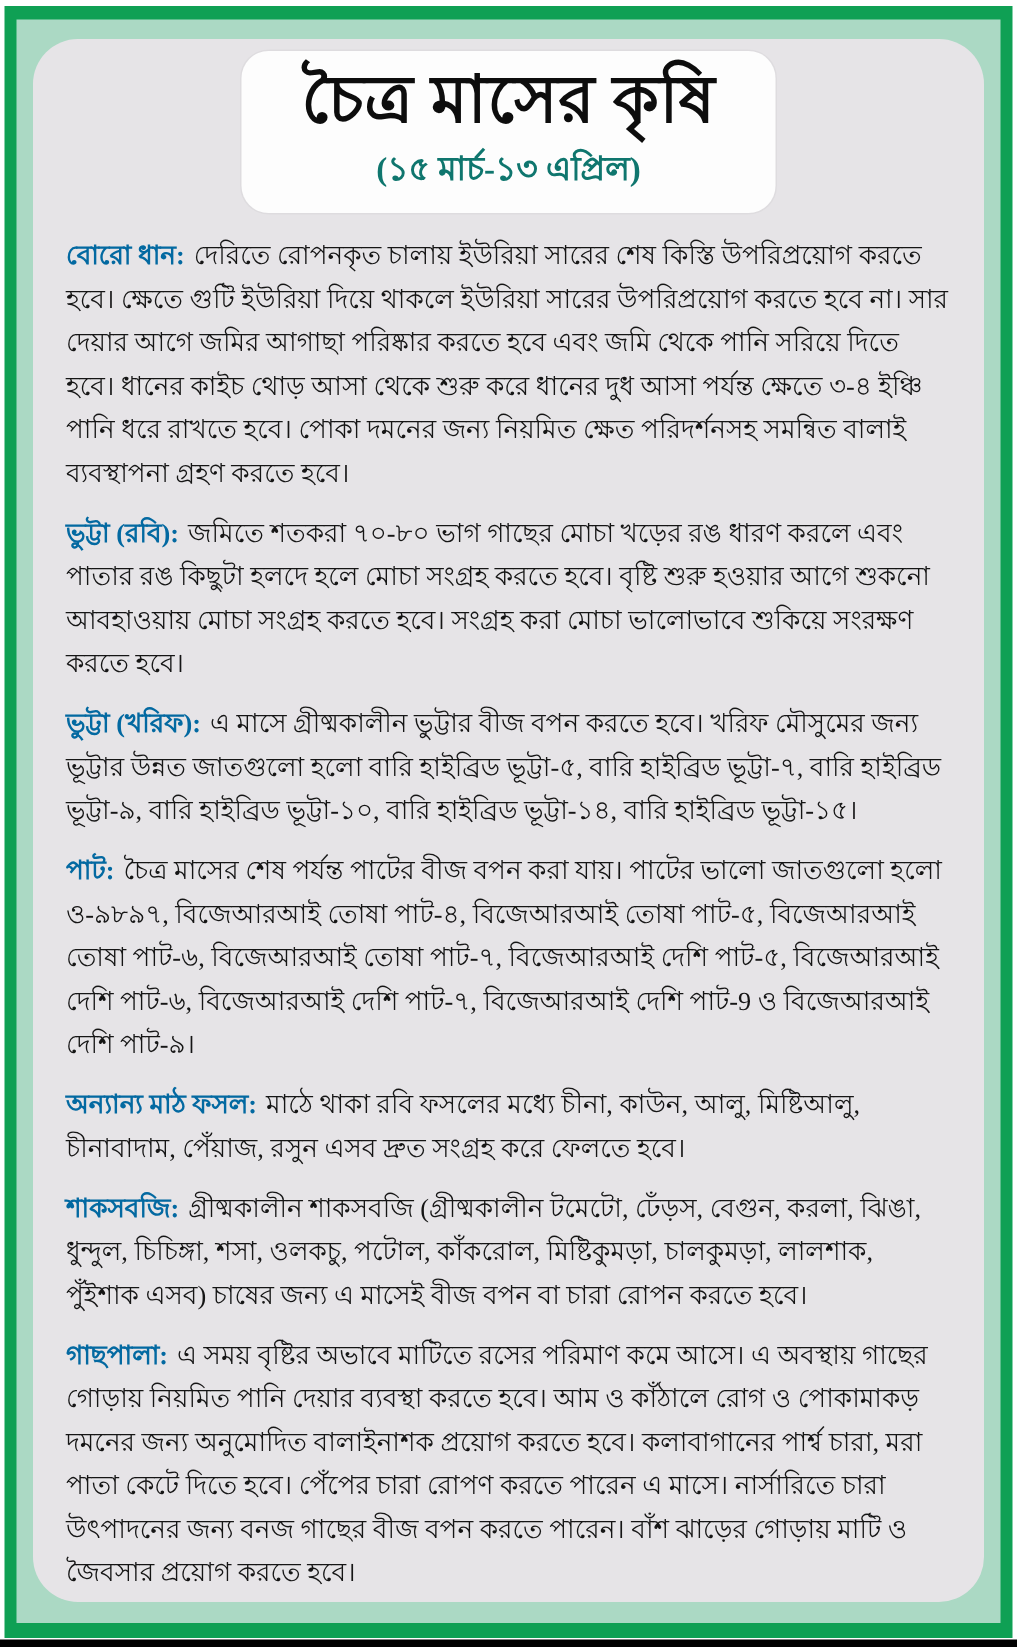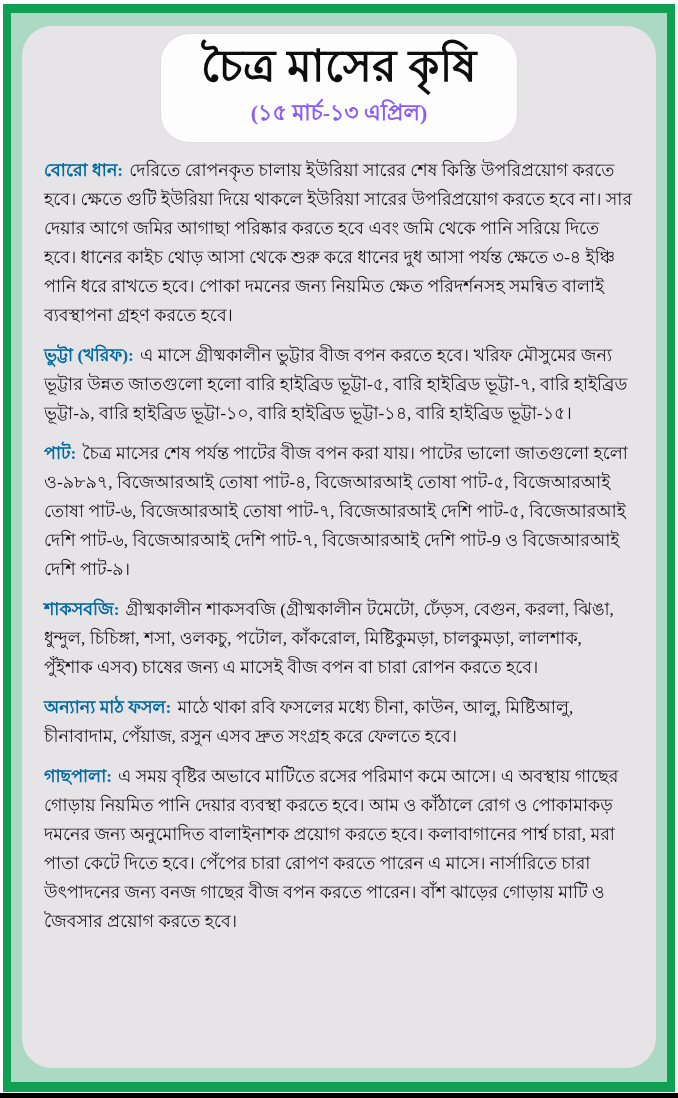--- a/index.html
+++ b/index.html
@@ -30,32 +30,32 @@
     border-radius:30px;
     box-sizing:border-box;
     padding:6px 16px 10px 16px;
     display:flex; flex-direction:column;
     overflow:hidden;
   }
 
   .title-box {
     align-self:center;
     background:#fdfdfd;
-    border-radius:28px;
+    border-radius:18px;
     margin-top:2px;
     padding:8px 40px 10px 40px;
     text-align:center;
     box-shadow:0 0 0 1px rgba(0,0,0,0.03);
   }
   .title-box h1 {
     margin:0; font-size:44px; line-height:1.15; font-weight:bold; color:#0d0d0d;
     letter-spacing:0.5px;
   }
   .title-box .subtitle {
-    margin-top:2px; font-size:22px; font-weight:bold; color:#8b5cf6;
+    margin-top:2px; font-size:22px; font-weight:bold; color:#0f766e;
   }
 
   .content { flex:1 1 auto; margin-top:14px; padding:0 6px; }
   .para {
     margin:0 0 11px 0;
     font-size:17.5px;
     line-height:29px;
     text-align:left;
     color:#151515;
   }
@@ -74,28 +74,29 @@
       <div class="panel">
 
         <div class="title-box">
           <h1>চৈত্র মাসের কৃষি</h1>
           <div class="subtitle">(১৫ মার্চ-১৩ এপ্রিল)</div>
         </div>
 
         <div class="content">
           <p class="para"><b class="lead">বোরো ধান:</b><span>দেরিতে রোপনকৃত চালায় ইউরিয়া সারের শেষ কিস্তি উপরিপ্রয়োগ করতে হবে। ক্ষেতে গুটি ইউরিয়া দিয়ে থাকলে ইউরিয়া সারের উপরিপ্রয়োগ করতে হবে না। সার দেয়ার আগে জমির আগাছা পরিষ্কার করতে হবে এবং জমি থেকে পানি সরিয়ে দিতে হবে। ধানের কাইচ থোড় আসা থেকে শুরু করে ধানের দুধ আসা পর্যন্ত ক্ষেতে ৩-৪ ইঞ্চি পানি ধরে রাখতে হবে। পোকা দমনের জন্য নিয়মিত ক্ষেত পরিদর্শনসহ সমন্বিত বালাই ব্যবস্থাপনা গ্রহণ করতে হবে।</span></p>
 
+          <p class="para"><b class="lead">ভুট্টা (রবি):</b><span>জমিতে শতকরা ৭০-৮০ ভাগ গাছের মোচা খড়ের রঙ ধারণ করলে এবং পাতার রঙ কিছুটা হলদে হলে মোচা সংগ্রহ করতে হবে। বৃষ্টি শুরু হওয়ার আগে শুকনো আবহাওয়ায় মোচা সংগ্রহ করতে হবে। সংগ্রহ করা মোচা ভালোভাবে শুকিয়ে সংরক্ষণ করতে হবে।</span></p>
 
           <p class="para"><b class="lead">ভুট্টা (খরিফ):</b><span>এ মাসে গ্রীষ্মকালীন ভুট্টার বীজ বপন করতে হবে। খরিফ মৌসুমের জন্য ভূট্টার উন্নত জাতগুলো হলো বারি হাইব্রিড ভূট্টা-৫, বারি হাইব্রিড ভূট্টা-৭, বারি হাইব্রিড ভূট্টা-৯, বারি হাইব্রিড ভূট্টা-১০, বারি হাইব্রিড ভূট্টা-১৪, বারি হাইব্রিড ভূট্টা-১৫।</span></p>
 
           <p class="para"><b class="lead">পাট:</b><span>চৈত্র মাসের শেষ পর্যন্ত পাটের বীজ বপন করা যায়। পাটের ভালো জাতগুলো হলো ও-৯৮৯৭, বিজেআরআই তোষা পাট-৪, বিজেআরআই তোষা পাট-৫, বিজেআরআই তোষা পাট-৬, বিজেআরআই তোষা পাট-৭, বিজেআরআই দেশি পাট-৫, বিজেআরআই দেশি পাট-৬, বিজেআরআই দেশি পাট-৭, বিজেআরআই দেশি পাট-9 ও বিজেআরআই দেশি পাট-৯।</span></p>
 
+          <p class="para"><b class="lead">অন্যান্য মাঠ ফসল:</b><span>মাঠে থাকা রবি ফসলের মধ্যে চীনা, কাউন, আলু, মিষ্টিআলু, চীনাবাদাম, পেঁয়াজ, রসুন এসব দ্রুত সংগ্রহ করে ফেলতে হবে।</span></p>
+
           <p class="para"><b class="lead">শাকসবজি:</b><span>গ্রীষ্মকালীন শাকসবজি (গ্রীষ্মকালীন টমেটো, ঢেঁড়স, বেগুন, করলা, ঝিঙা, ধুন্দুল, চিচিঙ্গা, শসা, ওলকচু, পটোল, কাঁকরোল, মিষ্টিকুমড়া, চালকুমড়া, লালশাক, পুঁইশাক এসব) চাষের জন্য এ মাসেই বীজ বপন বা চারা রোপন করতে হবে।</span></p>
-
-          <p class="para"><b class="lead">অন্যান্য মাঠ ফসল:</b><span>মাঠে থাকা রবি ফসলের মধ্যে চীনা, কাউন, আলু, মিষ্টিআলু, চীনাবাদাম, পেঁয়াজ, রসুন এসব দ্রুত সংগ্রহ করে ফেলতে হবে।</span></p>
 
           <p class="para"><b class="lead">গাছপালা:</b><span>এ সময় বৃষ্টির অভাবে মাটিতে রসের পরিমাণ কমে আসে। এ অবস্থায় গাছের গোড়ায় নিয়মিত পানি দেয়ার ব্যবস্থা করতে হবে। আম ও কাঁঠালে রোগ ও পোকামাকড় দমনের জন্য অনুমোদিত বালাইনাশক প্রয়োগ করতে হবে। কলাবাগানের পার্শ্ব চারা, মরা পাতা কেটে দিতে হবে। পেঁপের চারা রোপণ করতে পারেন এ মাসে। নার্সারিতে চারা উৎপাদনের জন্য বনজ গাছের বীজ বপন করতে পারেন। বাঁশ ঝাড়ের গোড়ায় মাটি ও জৈবসার প্রয়োগ করতে হবে।</span></p>
         </div>
 
       </div>
     </div>
   </div>
   <div class="black-strip"></div>
 </div>
 

